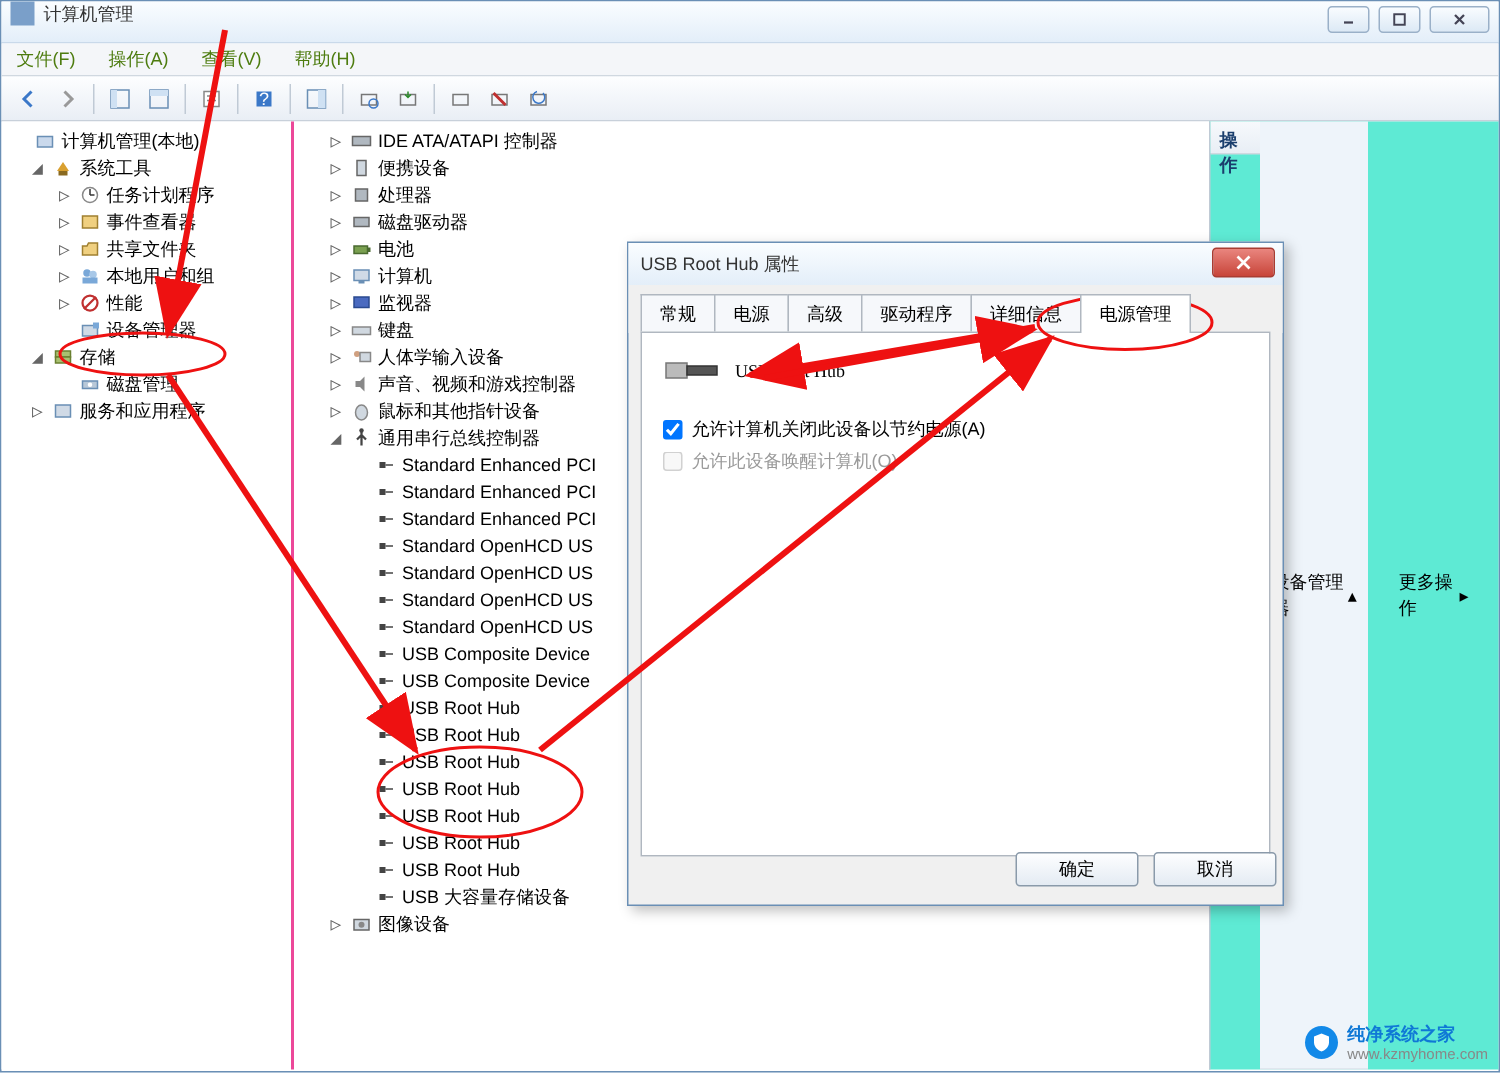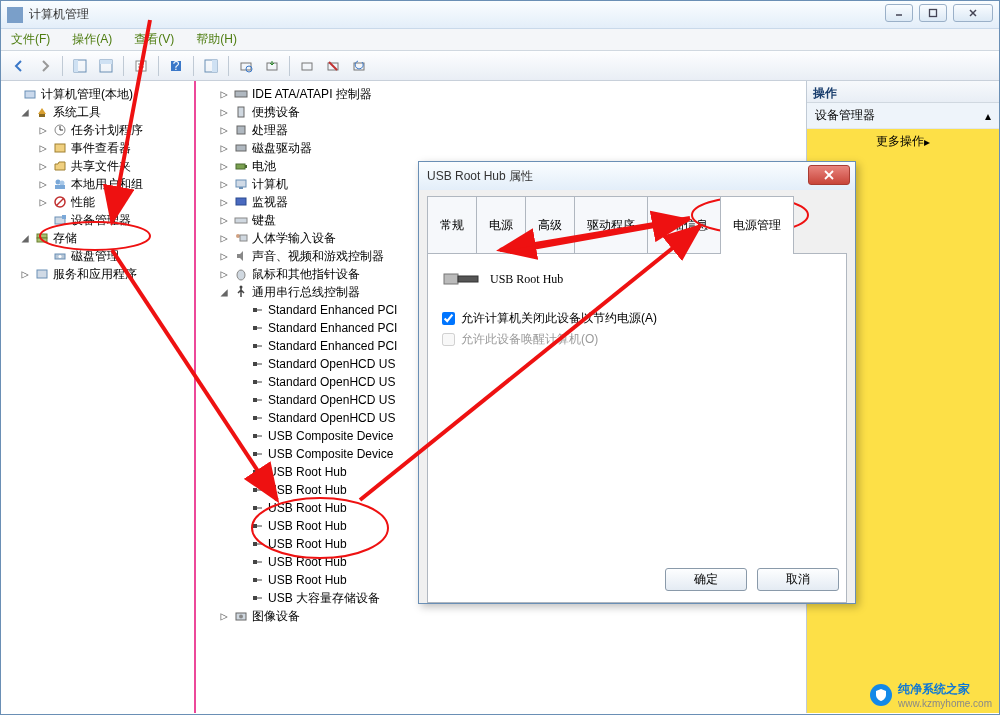--- a/index.html
+++ b/index.html
@@ -1,20 +1,20 @@
 <!DOCTYPE html>
 <html><head>
 <meta charset="utf-8">
 <style>
 * { margin: 0; padding: 0; box-sizing: border-box; font-family: "Microsoft YaHei", SimSun, Tahoma, sans-serif; font-size: 12px; }
 body { width: 1000px; height: 715px; background: #d6e4f1; overflow: hidden; position: relative; }
 
 .window { position: absolute; left: 0; top: 0; width: 1000px; height: 715px; background: #fff; border: 1px solid #6a8fb5; }
 
-.title-bar { height: 28px; background: linear-gradient(#fafdff, #e3eef9); display: flex; align-items: center; padding: 0 6px; border-bottom: 1px solid #c9d9ea; }
+.title-bar { height: 28px; background: linear-gradient(#fafdff, #e3eef9); display: flex; align-items: flex-start; padding: 0 6px; border-bottom: 1px solid #c9d9ea; }
 .title-bar .icon-img { width: 16px; height: 16px; background: #7a9fc9; margin-right: 6px; }
 .title-text { flex: 1; color: #333; }
 .win-controls { display: flex; gap: 6px; position: absolute; right: 6px; top: 3px; }
 .win-btn { width: 28px; height: 18px; border: 1px solid #9ab0c8; border-radius: 3px; background: linear-gradient(#f9fcff,#dce9f5); display: flex; align-items: center; justify-content: center; font-family: Arial; color: #556; cursor: default; }
 .win-btn.close { width: 40px; }
 .win-btn svg { width: 10px; height: 10px; }
 
 .menu-bar { height: 22px; background: #f4f6f9; border-bottom: 1px solid #d0d8e0; display: flex; align-items: center; padding: 0 6px; gap: 14px; }
 .menu-item { padding: 2px 4px; color: #4d7c0f; cursor: default; }
 
@@ -30,41 +30,41 @@
 .tree-list li .ticon { width: 16px; height: 16px; margin: 0 3px; display: inline-flex; align-items: center; justify-content: center; }
 .indent1 { padding-left: 16px !important; }
 .indent2 { padding-left: 34px !important; }
 
 .device-panel { flex: 1; background: #fff; overflow-y: scroll; padding: 4px 2px; }
 .dev-list { list-style: none; }
 .dev-list li { display: flex; align-items: center; height: 18px; white-space: nowrap; cursor: default; }
 .dev-list li .expand { width: 12px; text-align: center; color: #666; font-family: monospace; }
 .dev-list li .dicon { width: 16px; height: 16px; margin: 0 3px; display: inline-flex; align-items: center; justify-content: center; }
 
-.action-panel { width: 193px; border-left: 1px solid #c0cad5; background: #fde047; display: flex; flex-direction: column; }
+.action-panel { width: 193px; border-left: 1px solid #c0cad5; background: #5eead4; display: flex; }
 .action-header { height: 22px; background: linear-gradient(#f7f9fc,#e8eef5); border-bottom: 1px solid #d0d8e0; padding: 4px 6px; font-weight: bold; color: #1a3e6d; }
 .action-sub { background: #eef4fa; padding: 4px 8px; border-bottom: 1px solid #e0e6ee; display: flex; justify-content: space-between; align-items: center; cursor: default; }
 .action-row { padding: 4px 20px; display: flex; justify-content: center; align-items: center; cursor: default; }
 .action-arrow { font-family: Arial; }
 
 
 .dialog { position: absolute; left: 418px; top: 161px; width: 438px; height: 443px; background: #f0f0f0; border: 1px solid #6a8fb5; box-shadow: 3px 3px 8px rgba(0,0,0,0.25); }
 .dialog-title { height: 28px; background: linear-gradient(#fafdff, #e3eef9); display: flex; align-items: center; padding: 0 8px; color: #333; }
 .dialog-title span { flex: 1; }
 .dlg-close { width: 42px; height: 20px; background: linear-gradient(#e9857e,#c8453a); border: 1px solid #a93c32; border-radius: 3px; color: #fff; display: flex; align-items: center; justify-content: center; cursor: default; position: absolute; right: 5px; top: 3px; }
 .tab-row { display: flex; padding: 6px 8px 0 8px; background: #f0f0f0; }
-.tab { padding: 20px 12px; border: 1px solid #b0b7c0; border-bottom: none; background: #f6f8fb; margin-right: -1px; cursor: default; }
+.tab { padding: 4px 12px; border: 1px solid #b0b7c0; border-bottom: none; background: #f6f8fb; margin-right: -1px; cursor: default; }
 .tab.active { background: #fff; position: relative; z-index: 2; }
 .tab-body { margin: 0 8px 8px 8px; border: 1px solid #b0b7c0; background: #fff; height: 350px; padding: 14px; position: relative; top: -1px; }
 .device-row { display: flex; align-items: center; gap: 10px; margin-bottom: 20px; }
 .usb-icon { width: 38px; height: 22px; }
 .cb-row { display: flex; align-items: center; gap: 6px; margin: 4px 0; }
 .cb-row.disabled { color: #9a9a9a; }
 .cb-row input { width: 13px; height: 13px; }
-.dialog-buttons { position: absolute; right: 16px; bottom: 12px; display: flex; gap: 10px; }
+.dialog-buttons { position: absolute; right: 4px; bottom: 12px; display: flex; gap: 10px; }
 .dlg-btn { width: 82px; height: 23px; border: 1px solid #8a9aaa; background: linear-gradient(#fdfeff,#e4ebf3); border-radius: 3px; cursor: default; }
 
 
 .overlay-svg { position: absolute; left: 0; top: 0; pointer-events: none; }
 
 .watermark { position: absolute; right: 8px; bottom: 6px; display: flex; align-items: center; gap: 6px; font-weight: bold; color: #0f78d6; font-size: 15px; }
 .watermark .badge { width: 22px; height: 22px; border-radius: 50%; background: #1289e8; display: flex; align-items: center; justify-content: center; color: #fff; }
 .watermark .sub { font-size: 10px; color: #888; font-weight: normal; display: block; }
 </style>
 </head>

